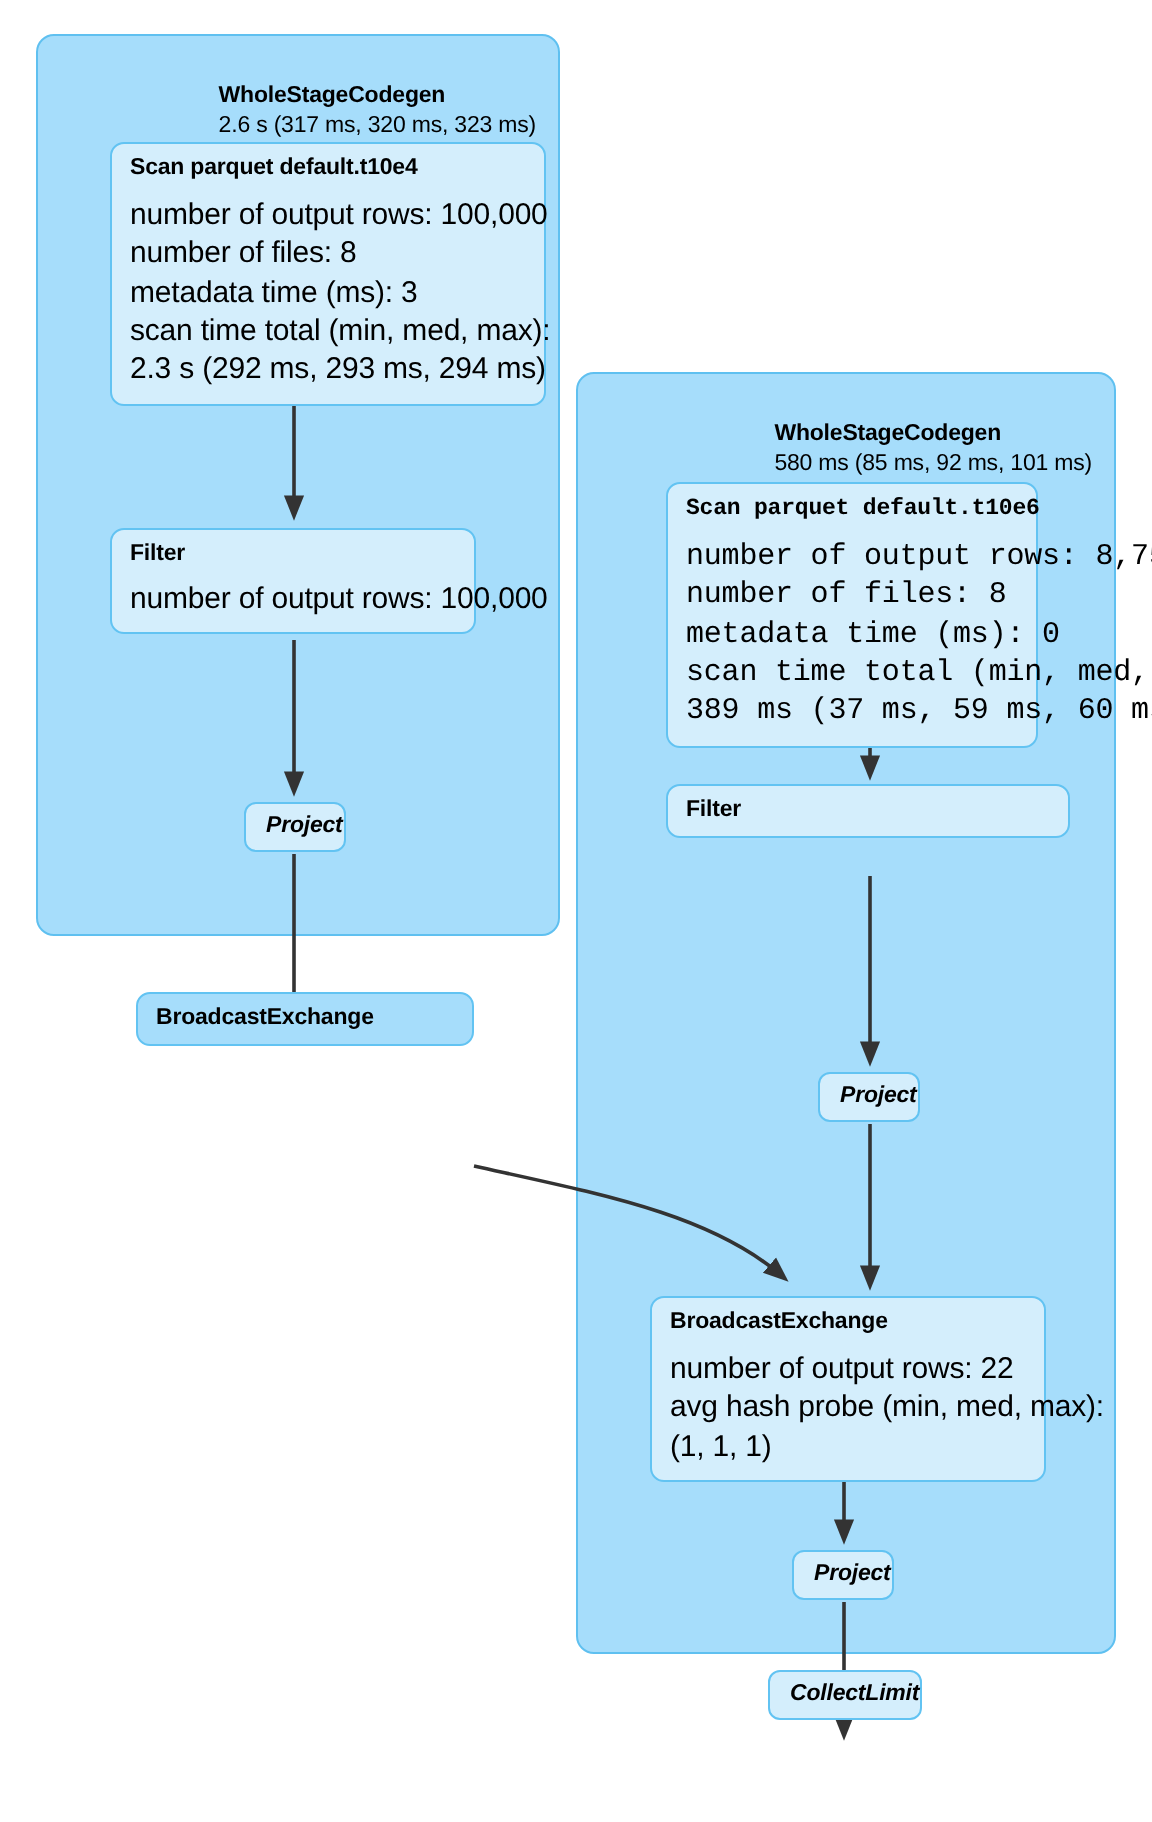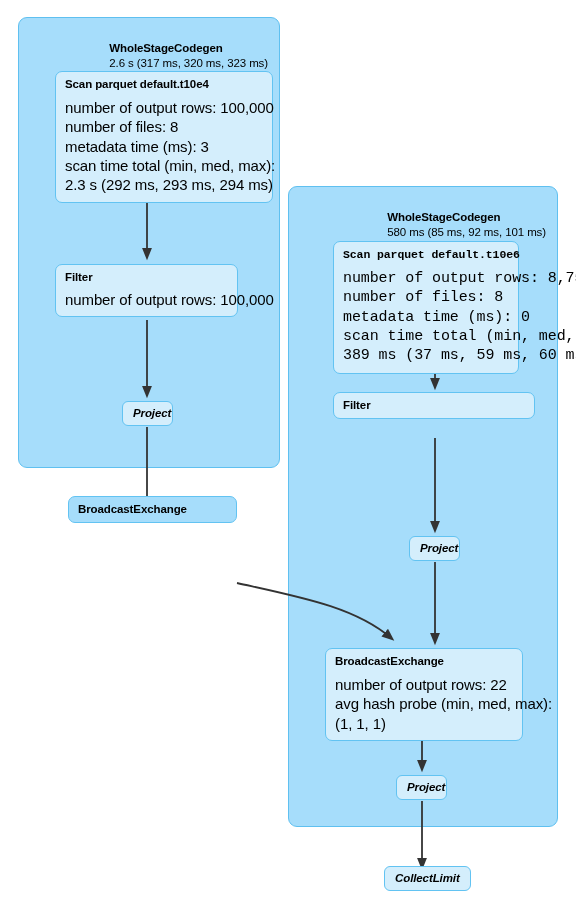--- a/index.html
+++ b/index.html
@@ -181,17 +181,17 @@
     <div class="node-title">BroadcastExchange</div>
     <div class="node-metrics">number of output rows: 22
 avg hash probe (min, med, max):
 (1, 1, 1)</div>
   </div>
 
   <div class="node compact" style="left:396px; top:775px; width:51px;">
     <div class="node-title">Project</div>
   </div>
 
-  <div class="node compact" style="left:384px; top:866px; width:87px;">
+  <div class="node compact" style="left:384px; top:835px; width:77px;">
     <div class="node-title">CollectLimit</div>
   </div>
 
 </div>
 
 </body></html>

